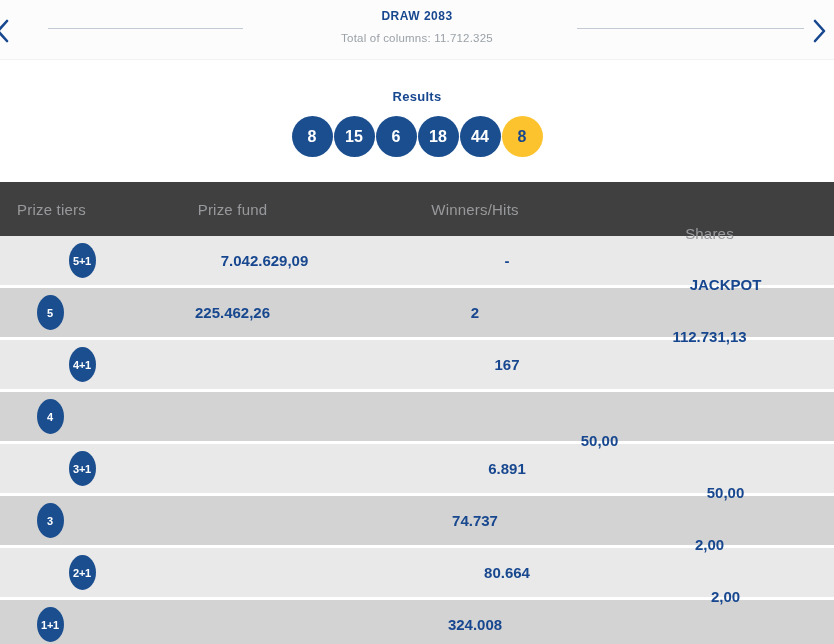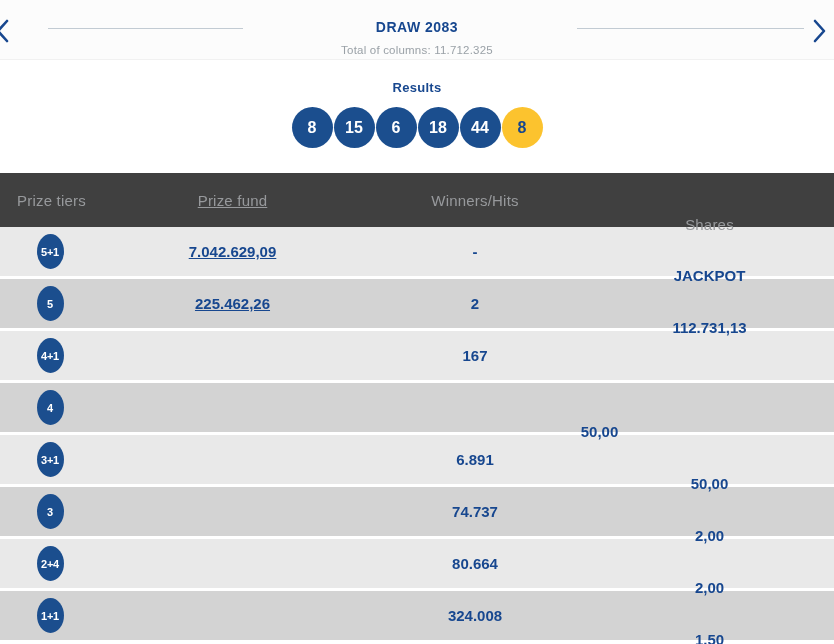--- a/index.html
+++ b/index.html
@@ -32,57 +32,57 @@
   .nav-next{right:5px;}
   .hline{position:absolute;top:28px;height:1px;background:var(--line);}
   .hline-left{left:48px;width:195px;}
   .hline-right{left:577px;width:227px;}
   .draw-date{
     position:absolute;left:48px;top:35px;
     font-size:16px;color:#8d9298;letter-spacing:.3px;
   }
   .draw-center{position:absolute;left:0;right:0;top:0;text-align:center;}
   .draw-title{
-    margin-top:19px;font-size:14px;font-weight:bold;color:var(--blue);
+    margin-top:9px;font-size:12px;font-weight:bold;color:var(--blue);
     letter-spacing:.5px;
   }
   .draw-total{
     margin-top:9px;font-size:11.5px;color:#9aa1a7;letter-spacing:.2px;
   }
   
   .results-label{
-    margin-top:20px;text-align:center;
+    margin-top:29px;text-align:center;
     font-size:13px;font-weight:bold;color:var(--blue);letter-spacing:.3px;
   }
   .balls{
     margin-top:12px;display:flex;justify-content:center;gap:1px;
   }
   .ball{
     width:41px;height:41px;border-radius:50%;
     background:var(--ball-blue);color:#fff;
     display:flex;align-items:center;justify-content:center;
     font-size:16px;font-weight:bold;
   }
   .ball.bonus{background:var(--yellow);color:var(--blue);}
   
   .prize-table{margin-top:25px;}
   .col-tier{width:100px;flex:0 0 100px;}
-  .col-fund{width:265px;flex:0 0 265px;text-align:center;text-decoration:underline;}
+  .col-fund{width:265px;flex:0 0 265px;text-align:center;}
   .col-winners{width:220px;flex:0 0 220px;text-align:center;}
   .col-shares{flex:1;text-align:center;margin-top:48px;}
   .table-head{
     display:flex;align-items:center;height:54px;background:#404040;
     color:var(--gray-text);font-size:15px;letter-spacing:.2px;
   }
   .table-head .col-tier{padding-left:17px;}
   .trow{
     display:flex;align-items:center;height:49px;margin-bottom:3px;
     font-size:15px;font-weight:bold;color:var(--blue);
   }
-  .trow.light{background:var(--row-light);}
+  .trow.light{background:var(--row-light);padding-left:32px;}
   .trow.dark{background:var(--row-dark);}
   .trow .col-tier{display:flex;justify-content:center;}
   .tier-badge{
     width:27px;height:35px;border-radius:50%;
     background:var(--ball-blue);color:#fff;
     display:flex;align-items:center;justify-content:center;
     font-size:11px;font-weight:bold;letter-spacing:-.3px;
   }
 </style>
 </head>
@@ -172,21 +172,21 @@
       <div class="trow dark">
     <div class="col-tier">
       <span class="tier-badge">3</span>
     </div>
     <div class="col-fund"></div>
     <div class="col-winners">74.737</div>
     <div class="col-shares">2,00</div>
   </div>
       <div class="trow light">
     <div class="col-tier">
-      <span class="tier-badge">2+4</span>
+      <span class="tier-badge">2+1</span>
     </div>
     <div class="col-fund"></div>
     <div class="col-winners">80.664</div>
     <div class="col-shares">2,00</div>
   </div>
       <div class="trow dark">
     <div class="col-tier">
       <span class="tier-badge">1+1</span>
     </div>
     <div class="col-fund"></div>

